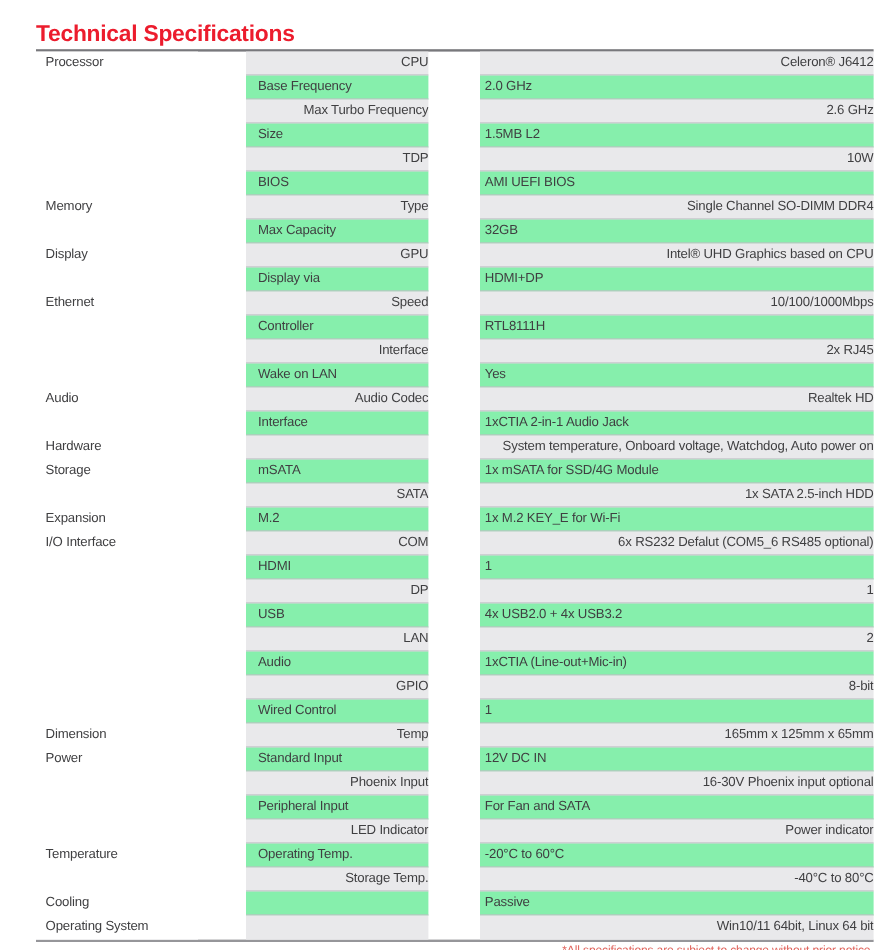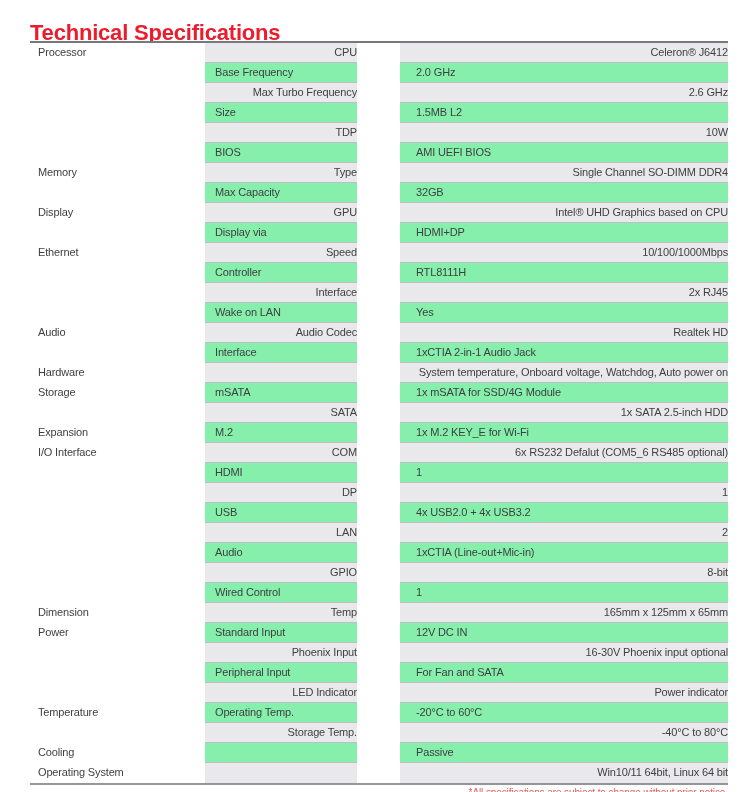--- a/index.html
+++ b/index.html
@@ -6,21 +6,21 @@
   body{
     position:relative;
     width:740px;height:792px;
     overflow:hidden;
     background:#ffffff;
     font-family:"Liberation Sans", sans-serif;
     -webkit-font-smoothing:antialiased;
   }
   .page-title{
     position:absolute;left:30px;top:5px;
-    font-size:22px;font-weight:bold;
+    font-size:19px;font-weight:bold;
     letter-spacing:-0.2px;
     color:var(--accent,#ec1c2d);
   }
   .spec-table{
     position:absolute;left:30px;top:41px;
     width:698px;
     border-top:2px solid var(--border-strong,#78787c);
     border-bottom:2px solid var(--border-soft,#96969a);
   }
   .row{
@@ -45,21 +45,21 @@
     background:#ffffff;
   }
   .key{
     width:152px;
     padding-left:10px;
     margin-right:3px;
     border-bottom:1px solid var(--separator,#bfbfc3);
   }
   .val{
     flex:1;
-    padding-left:16px;
+    padding-left:4px;
     border-bottom:1px solid var(--separator,#bfbfc3);
   }
   .row.shade-gray .key,
   .row.shade-gray .val{ background:var(--stripe,#e9e9eb);text-align:right; }
   .row.shade-white .key,
   .row.shade-white .val{ background:#86efac; }
   .row:last-child .key,
   .row:last-child .val{ border-bottom:none; }
   .footnote{
     position:absolute;

